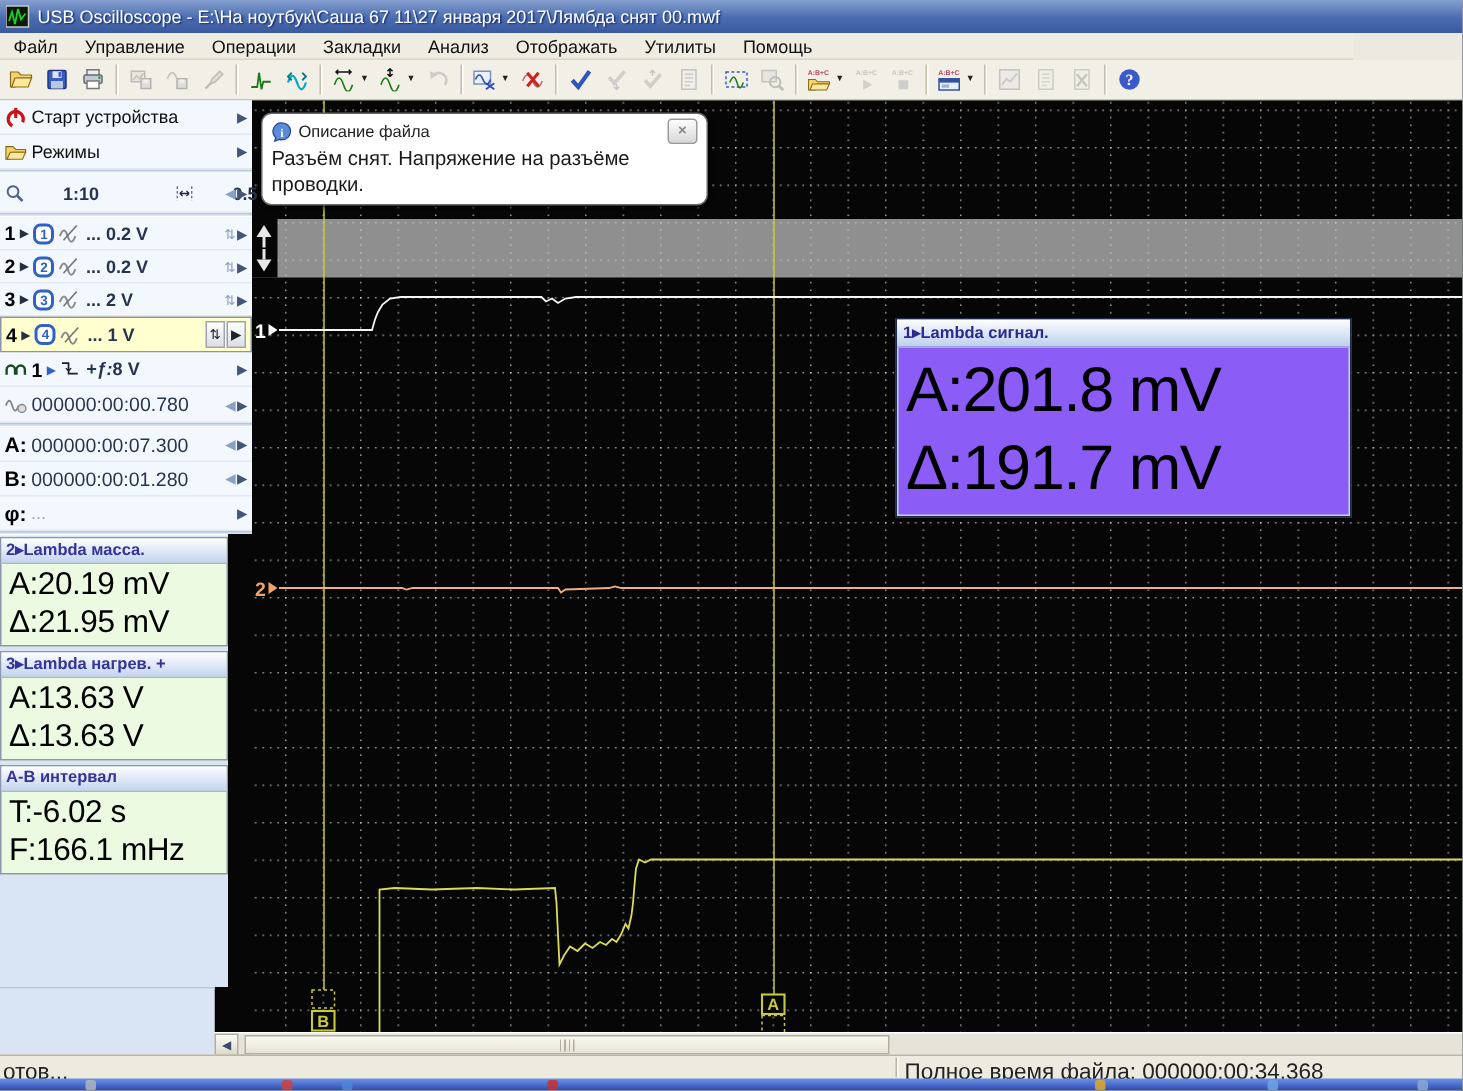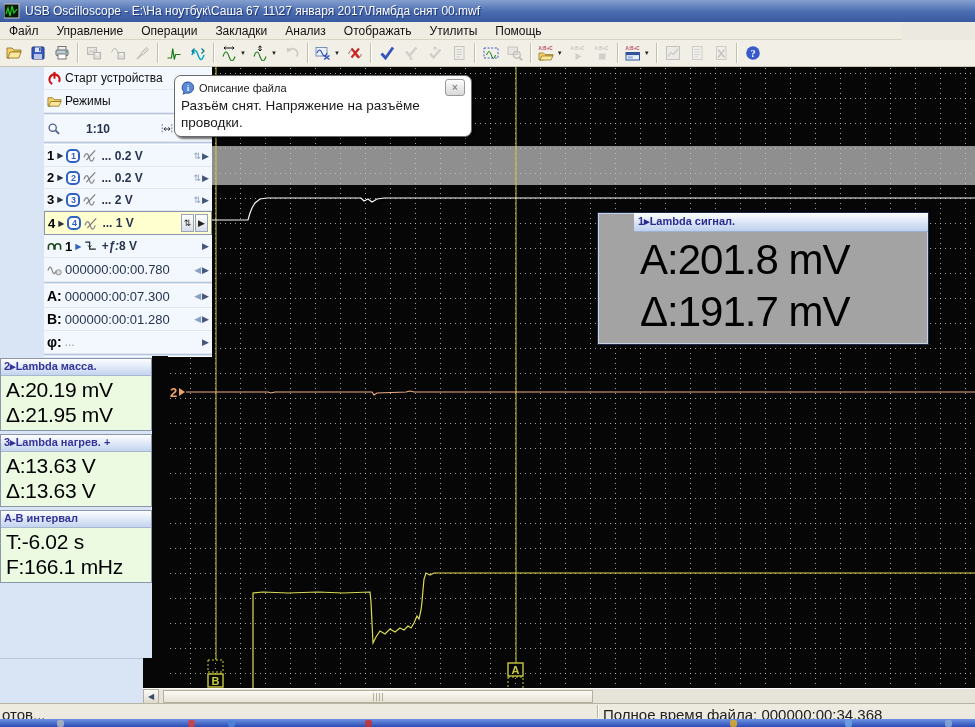--- a/index.html
+++ b/index.html
@@ -20,21 +20,21 @@
   .toolbar{position:absolute;left:0;top:40px;width:975px;height:27px;background:#F1EFE6;
     display:flex;align-items:center;padding:0 2px;border-bottom:1px solid #C9C5B2;}
   .tb-sep{width:2px;height:20px;margin:0 3px;border-left:1px solid #C2BEAC;border-right:1px solid #FFF;}
   .tb-btn{height:22px;min-width:24px;display:flex;align-items:center;justify-content:center;
     border:1px solid transparent;background:transparent;padding:0 2px;}
   .tb-btn.disabled svg{opacity:.5;filter:grayscale(.85);}
   .tb-btn .dd{font-size:6px;color:#222;margin-left:3px;}
 
   
   .sidebar{position:absolute;left:0;top:67px;width:168px;height:636px;background:#D9E4F4;}
-  .side-rows{position:absolute;left:0;top:0;width:168px;margin-left:44px;}
+  .side-rows{position:absolute;left:0;top:0;width:168px;}
   .srow{position:relative;display:flex;align-items:center;height:22px;background:#F3F7FE;
     border-bottom:1px solid #E2E8F2;font-size:12px;color:#15203C;padding:0 3px;gap:3px;white-space:nowrap;}
   .srow .lbl{color:#111;}
   .srow .val{font-weight:bold;color:#26344E;}
   .srow .right{position:absolute;right:3px;top:0;height:100%;display:flex;align-items:center;gap:1px;
     color:#8AA0C4;font-size:9px;}
   .srow .right .dk{color:#44557A;}
   .sep3d{height:3px;background:#D9E4F4;border-top:1px solid #B9C6DC;border-bottom:1px solid #FFF;}
   .zoomrow{height:26px;gap:25px;}
   .ch-num{font-weight:bold;color:#000;font-size:13px;}
@@ -58,22 +58,22 @@
 
   
   .tooltip{position:absolute;left:174px;top:75px;width:298px;background:#FFF;border:1px solid #6A6A6A;
     border-radius:7px;box-shadow:2px 2px 2px rgba(0,0,0,.55);padding:3px 6px 5px 6px;z-index:30;}
   .tooltip-head{display:flex;align-items:center;gap:4px;font-size:11px;color:#222;}
   .tt-close{margin-left:auto;width:20px;height:17px;border:1px solid #9A9A9A;border-radius:3px;
     background:linear-gradient(#FDFDFD,#D8D8D8);color:#8A8A8A;font-size:10px;font-weight:bold;
     line-height:15px;text-align:center;}
   .tooltip-body{font-size:13.5px;color:#1A1A1A;line-height:17px;margin-top:1px;}
 
-  .sigbox{position:absolute;left:597px;top:212px;width:332px;border:1px solid #1E2A4A;background:#a3a3a3;
-    z-index:20;box-shadow:0 0 0 1px #C8D2E2 inset;padding-left:36px;}
+  .sigbox{position:absolute;left:597px;top:212px;width:304px;border:1px solid #1E2A4A;background:#8b5cf6;
+    z-index:20;box-shadow:0 0 0 1px #C8D2E2 inset;}
   .sigbox-h{height:19px;background:linear-gradient(#FDFEFF,#BCD0EE);border-bottom:1px solid #9FB0CC;
     font-size:11px;font-weight:bold;color:#2A2A90;padding:2px 4px;}
   .sigbox-b{padding:2px 4px 6px 6px;font-size:42px;line-height:52px;color:#000;letter-spacing:-1px;}
 
   
   .hscroll{position:absolute;left:143px;top:688px;width:832px;height:15px;background:#E6E3D8;border-top:1px solid #FFF;}
   .hs-arrow{position:absolute;left:0;top:0;width:16px;height:15px;border:1px solid #B4B0A0;
     background:linear-gradient(#FBFAF6,#DEDACB);color:#3A4A6A;font-size:8px;line-height:13px;text-align:center;}
   .hs-thumb{position:absolute;left:20px;top:1px;width:430px;height:13px;border:1px solid #B4B0A0;
     background:linear-gradient(#FBFAF4,#E6E2D4);}

